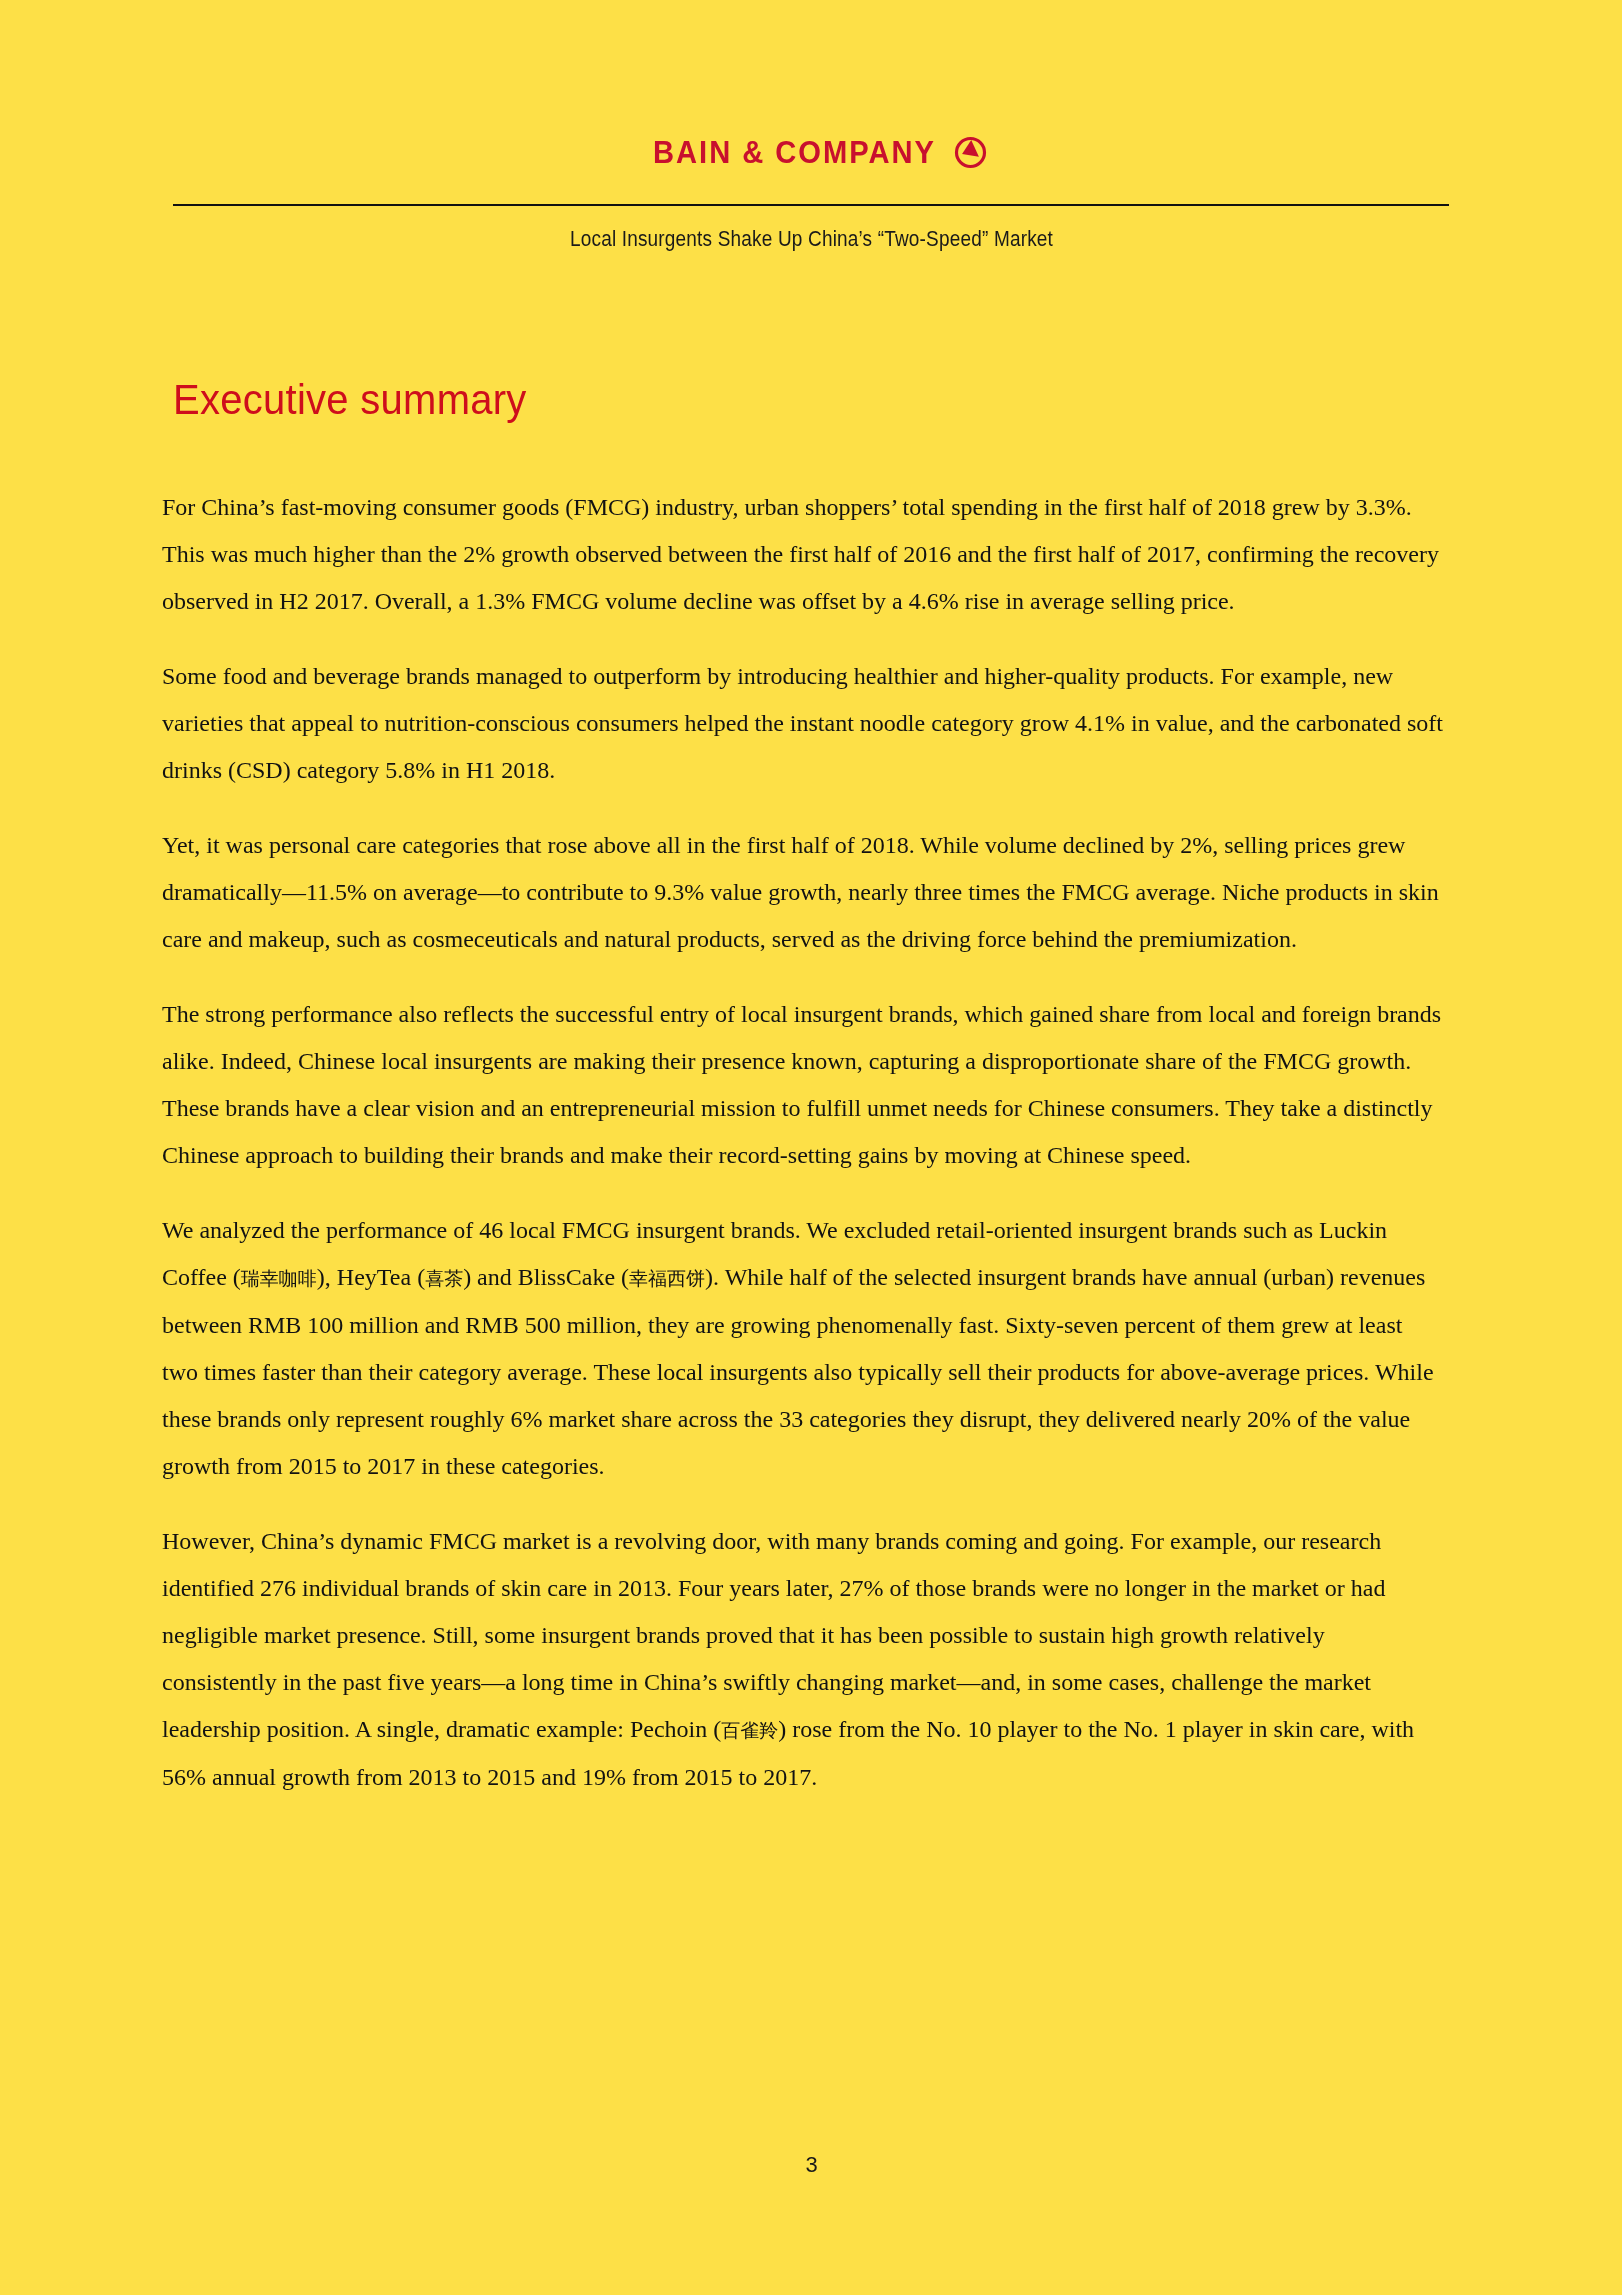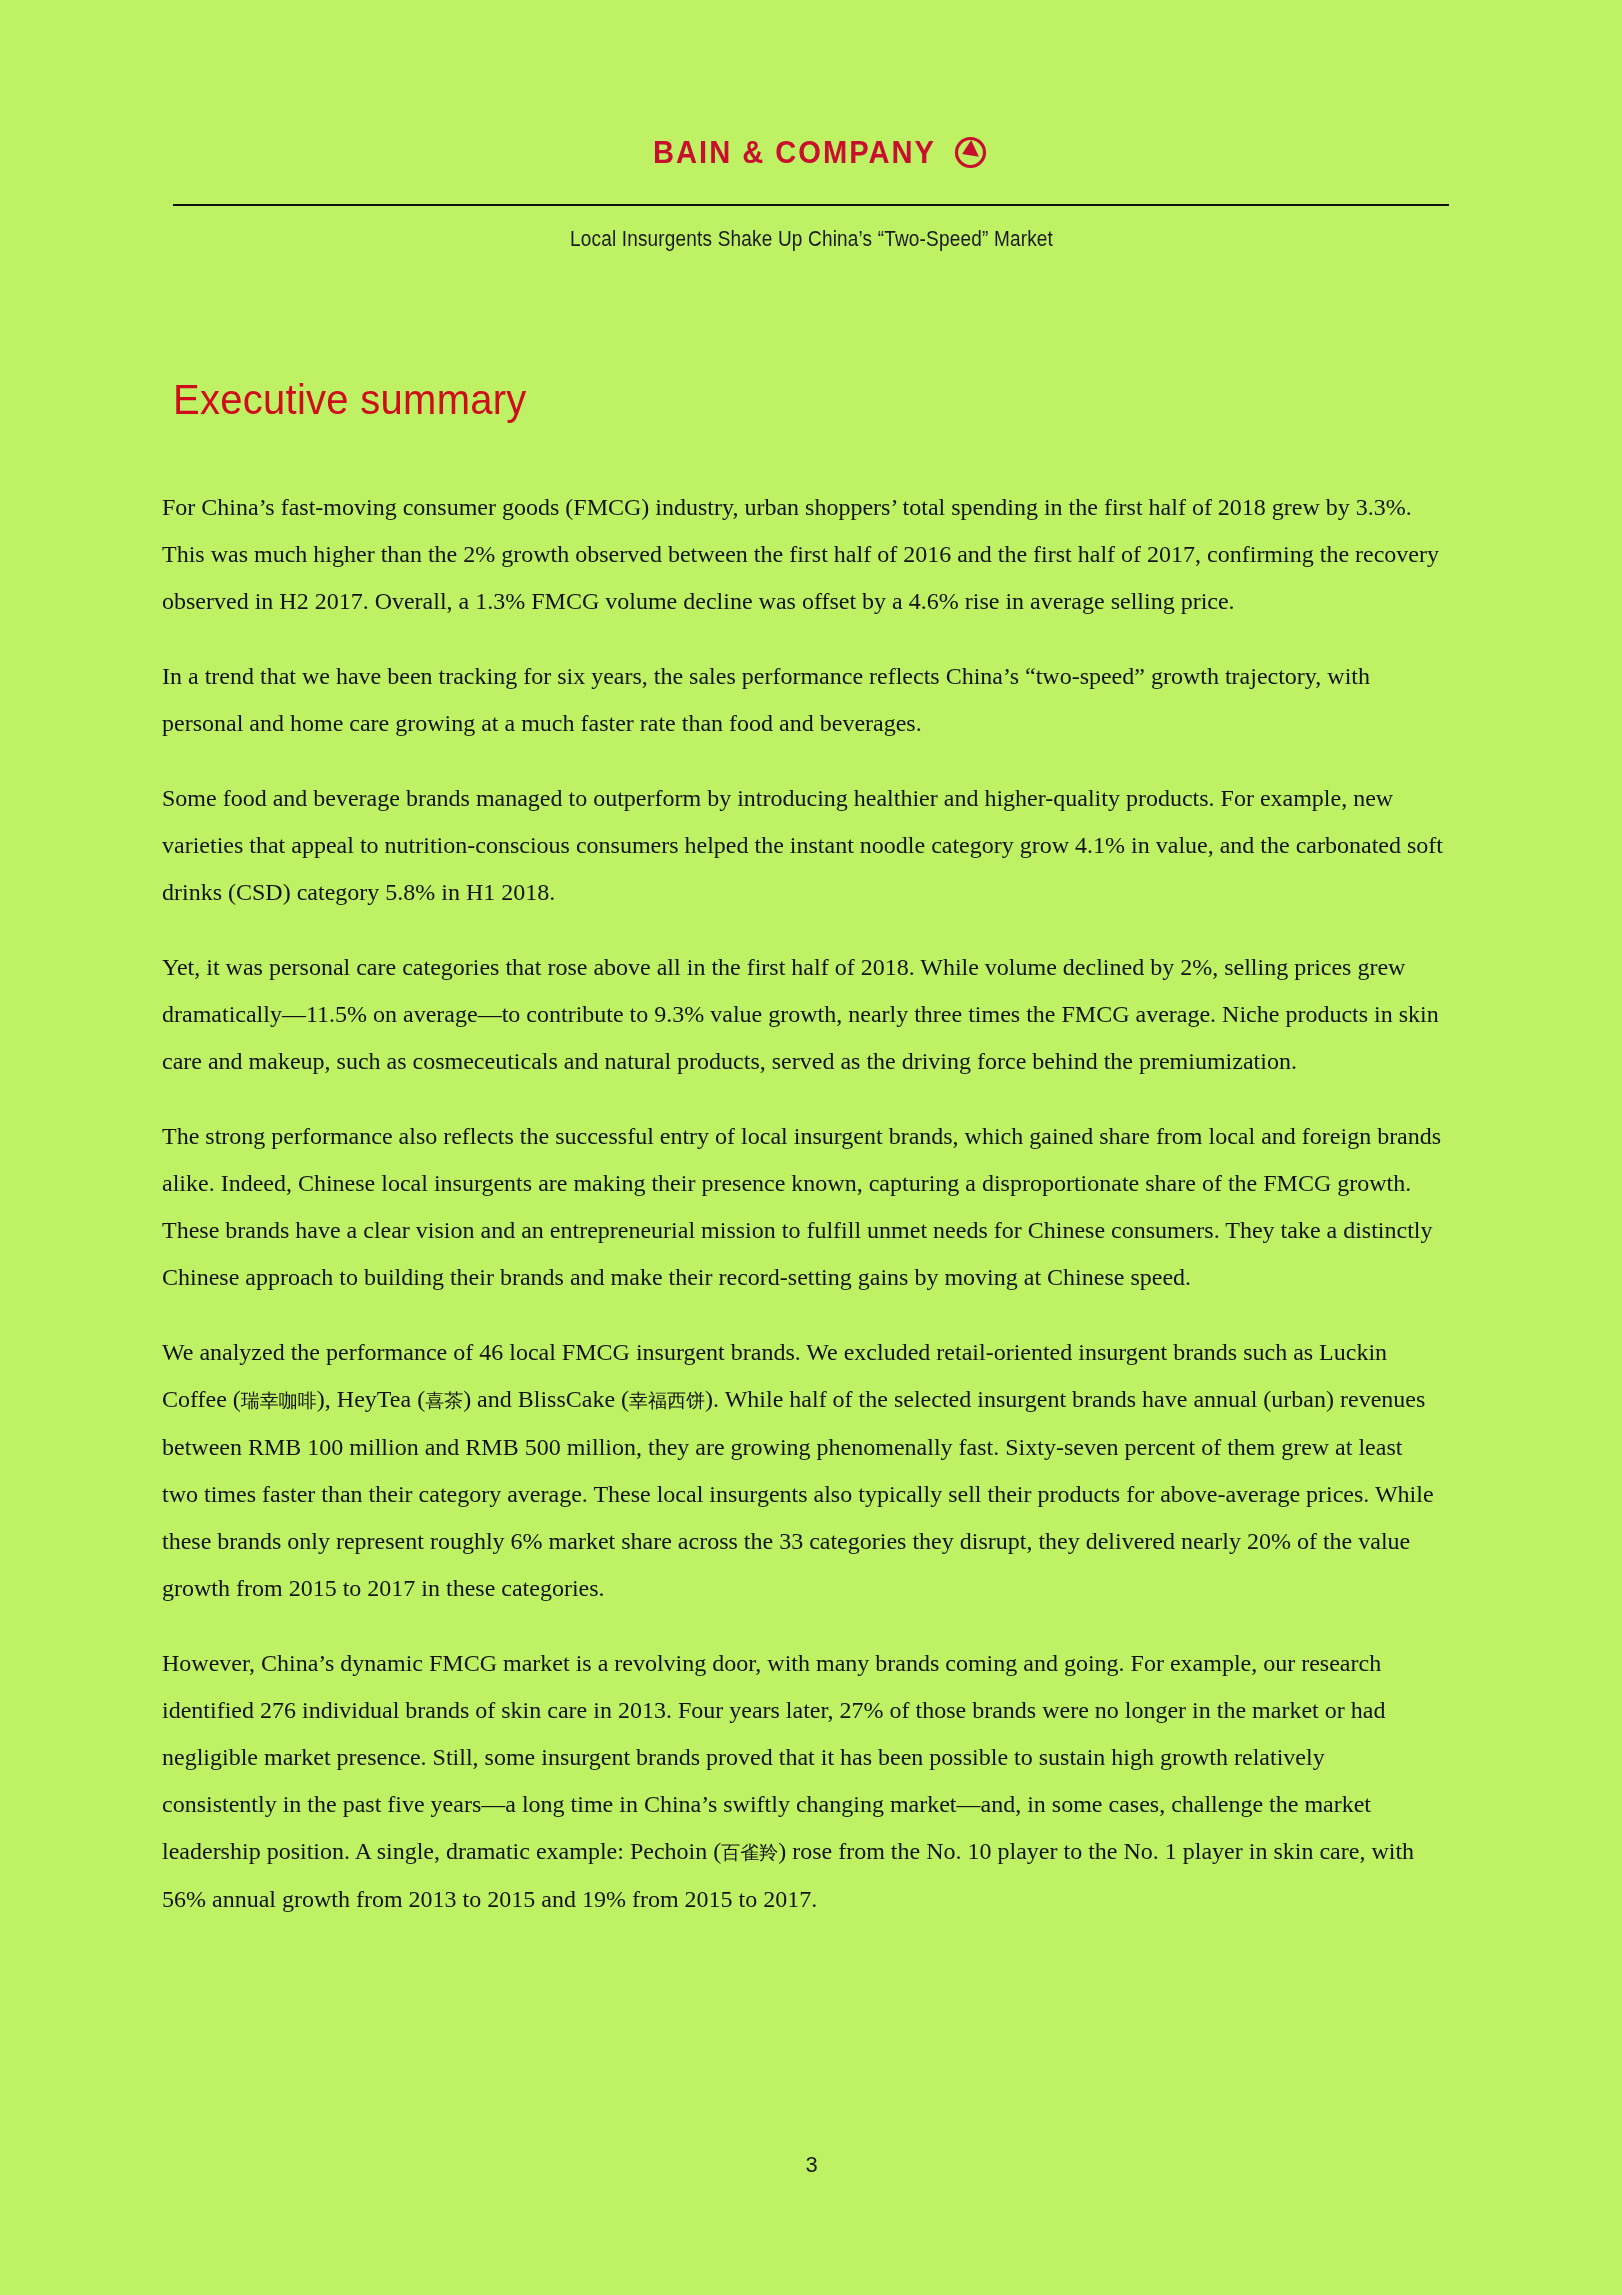--- a/index.html
+++ b/index.html
@@ -11,21 +11,21 @@
     width: 1623px;
     height: 2295px;
     position: relative;
     font-family: "Liberation Serif", "DejaVu Serif", serif;
     overflow: hidden;
   }
 
   .page {
     position: absolute;
     inset: 0;
-    background: #bef264;
+    background: #fde047;
   }
 
   
   .masthead {
     position: absolute;
     top: 122px;
     left: 0;
     width: 1623px;
     display: flex;
     align-items: center;
@@ -144,21 +144,20 @@
   </div>
 
   <div class="header-rule"></div>
 
   <div class="running-header">Local Insurgents Shake Up China’s “Two-Speed” Market</div>
 
   <h1 class="section-title">Executive summary</h1>
 
   <div class="body-copy" id="body-copy">
       <p>For China’s fast-moving consumer goods (FMCG) industry, urban shoppers’ total spending in the first half of 2018 grew by 3.3%. This was much higher than the 2% growth observed between the first half of 2016 and the first half of 2017, confirming the recovery observed in H2 2017. Overall, a 1.3% FMCG volume decline was offset by a 4.6% rise in average selling price.</p>
-      <p>In a trend that we have been tracking for six years, the sales performance reflects China’s “two-speed” growth trajectory, with personal and home care growing at a much faster rate than food and beverages.</p>
       <p>Some food and beverage brands managed to outperform by introducing healthier and higher-quality products. For example, new varieties that appeal to nutrition-conscious consumers helped the instant noodle category grow 4.1% in value, and the carbonated soft drinks (CSD) category 5.8% in H1 2018.</p>
       <p>Yet, it was personal care categories that rose above all in the first half of 2018. While volume declined by 2%, selling prices grew dramatically—11.5% on average—to contribute to 9.3% value growth, nearly three times the FMCG average. Niche products in skin care and makeup, such as cosmeceuticals and natural products, served as the driving force behind the premiumization.</p>
       <p>The strong performance also reflects the successful entry of local insurgent brands, which gained share from local and foreign brands alike. Indeed, Chinese local insurgents are making their presence known, capturing a disproportionate share of the FMCG growth. These brands have a clear vision and an entrepreneurial mission to fulfill unmet needs for Chinese consumers. They take a distinctly Chinese approach to building their brands and make their record-setting gains by moving at Chinese speed.</p>
       <p>We analyzed the performance of 46 local FMCG insurgent brands. We excluded retail-oriented insurgent brands such as Luckin Coffee (<span class="cn">瑞幸咖啡</span>), HeyTea (<span class="cn">喜茶</span>) and BlissCake (<span class="cn">幸福西饼</span>). While half of the selected insurgent brands have annual (urban) revenues between RMB 100 million and RMB 500 million, they are growing phenomenally fast. Sixty-seven percent of them grew at least two times faster than their category average. These local insurgents also typically sell their products for above-average prices. While these brands only represent roughly 6% market share across the 33 categories they disrupt, they delivered nearly 20% of the value growth from 2015 to 2017 in these categories.</p>
       <p>However, China’s dynamic FMCG market is a revolving door, with many brands coming and going. For example, our research identified 276 individual brands of skin care in 2013. Four years later, 27% of those brands were no longer in the market or had negligible market presence. Still, some insurgent brands proved that it has been possible to sustain high growth relatively consistently in the past five years—a long time in China’s swiftly changing market—and, in some cases, challenge the market leadership position. A single, dramatic example: Pechoin (<span class="cn">百雀羚</span>) rose from the No. 10 player to the No. 1 player in skin care, with 56% annual growth from 2013 to 2015 and 19% from 2015 to 2017.</p>
     </div>
 
   <div class="folio">3</div>
 
 </div>

